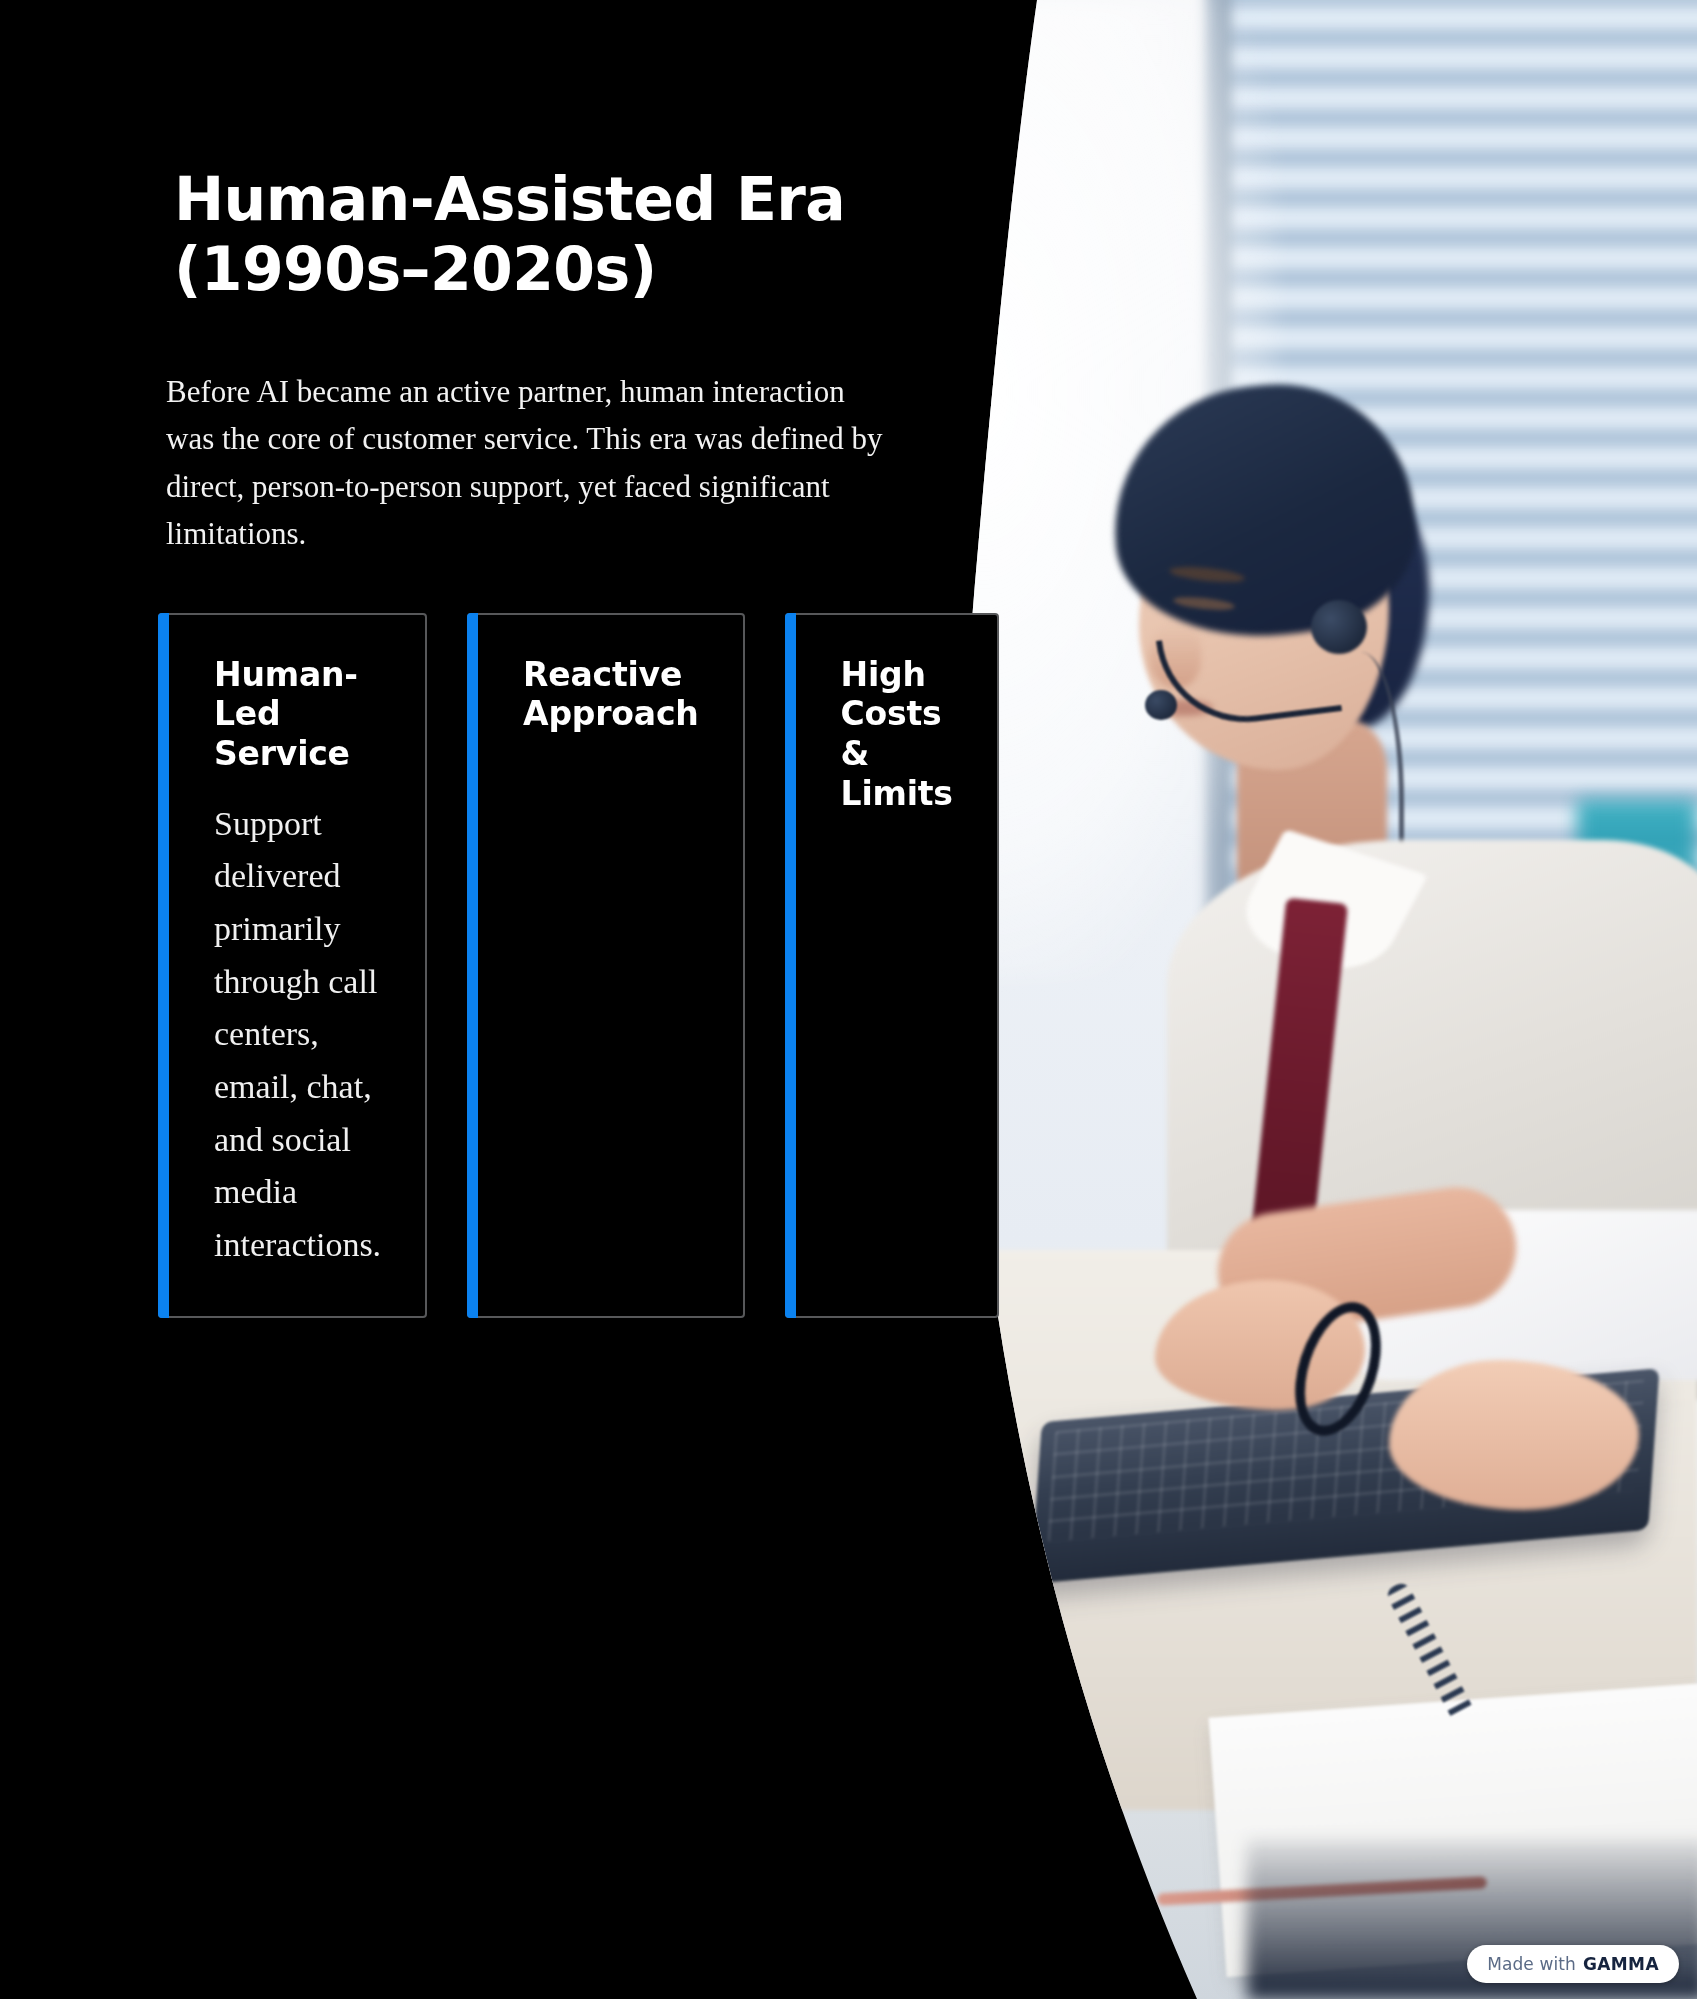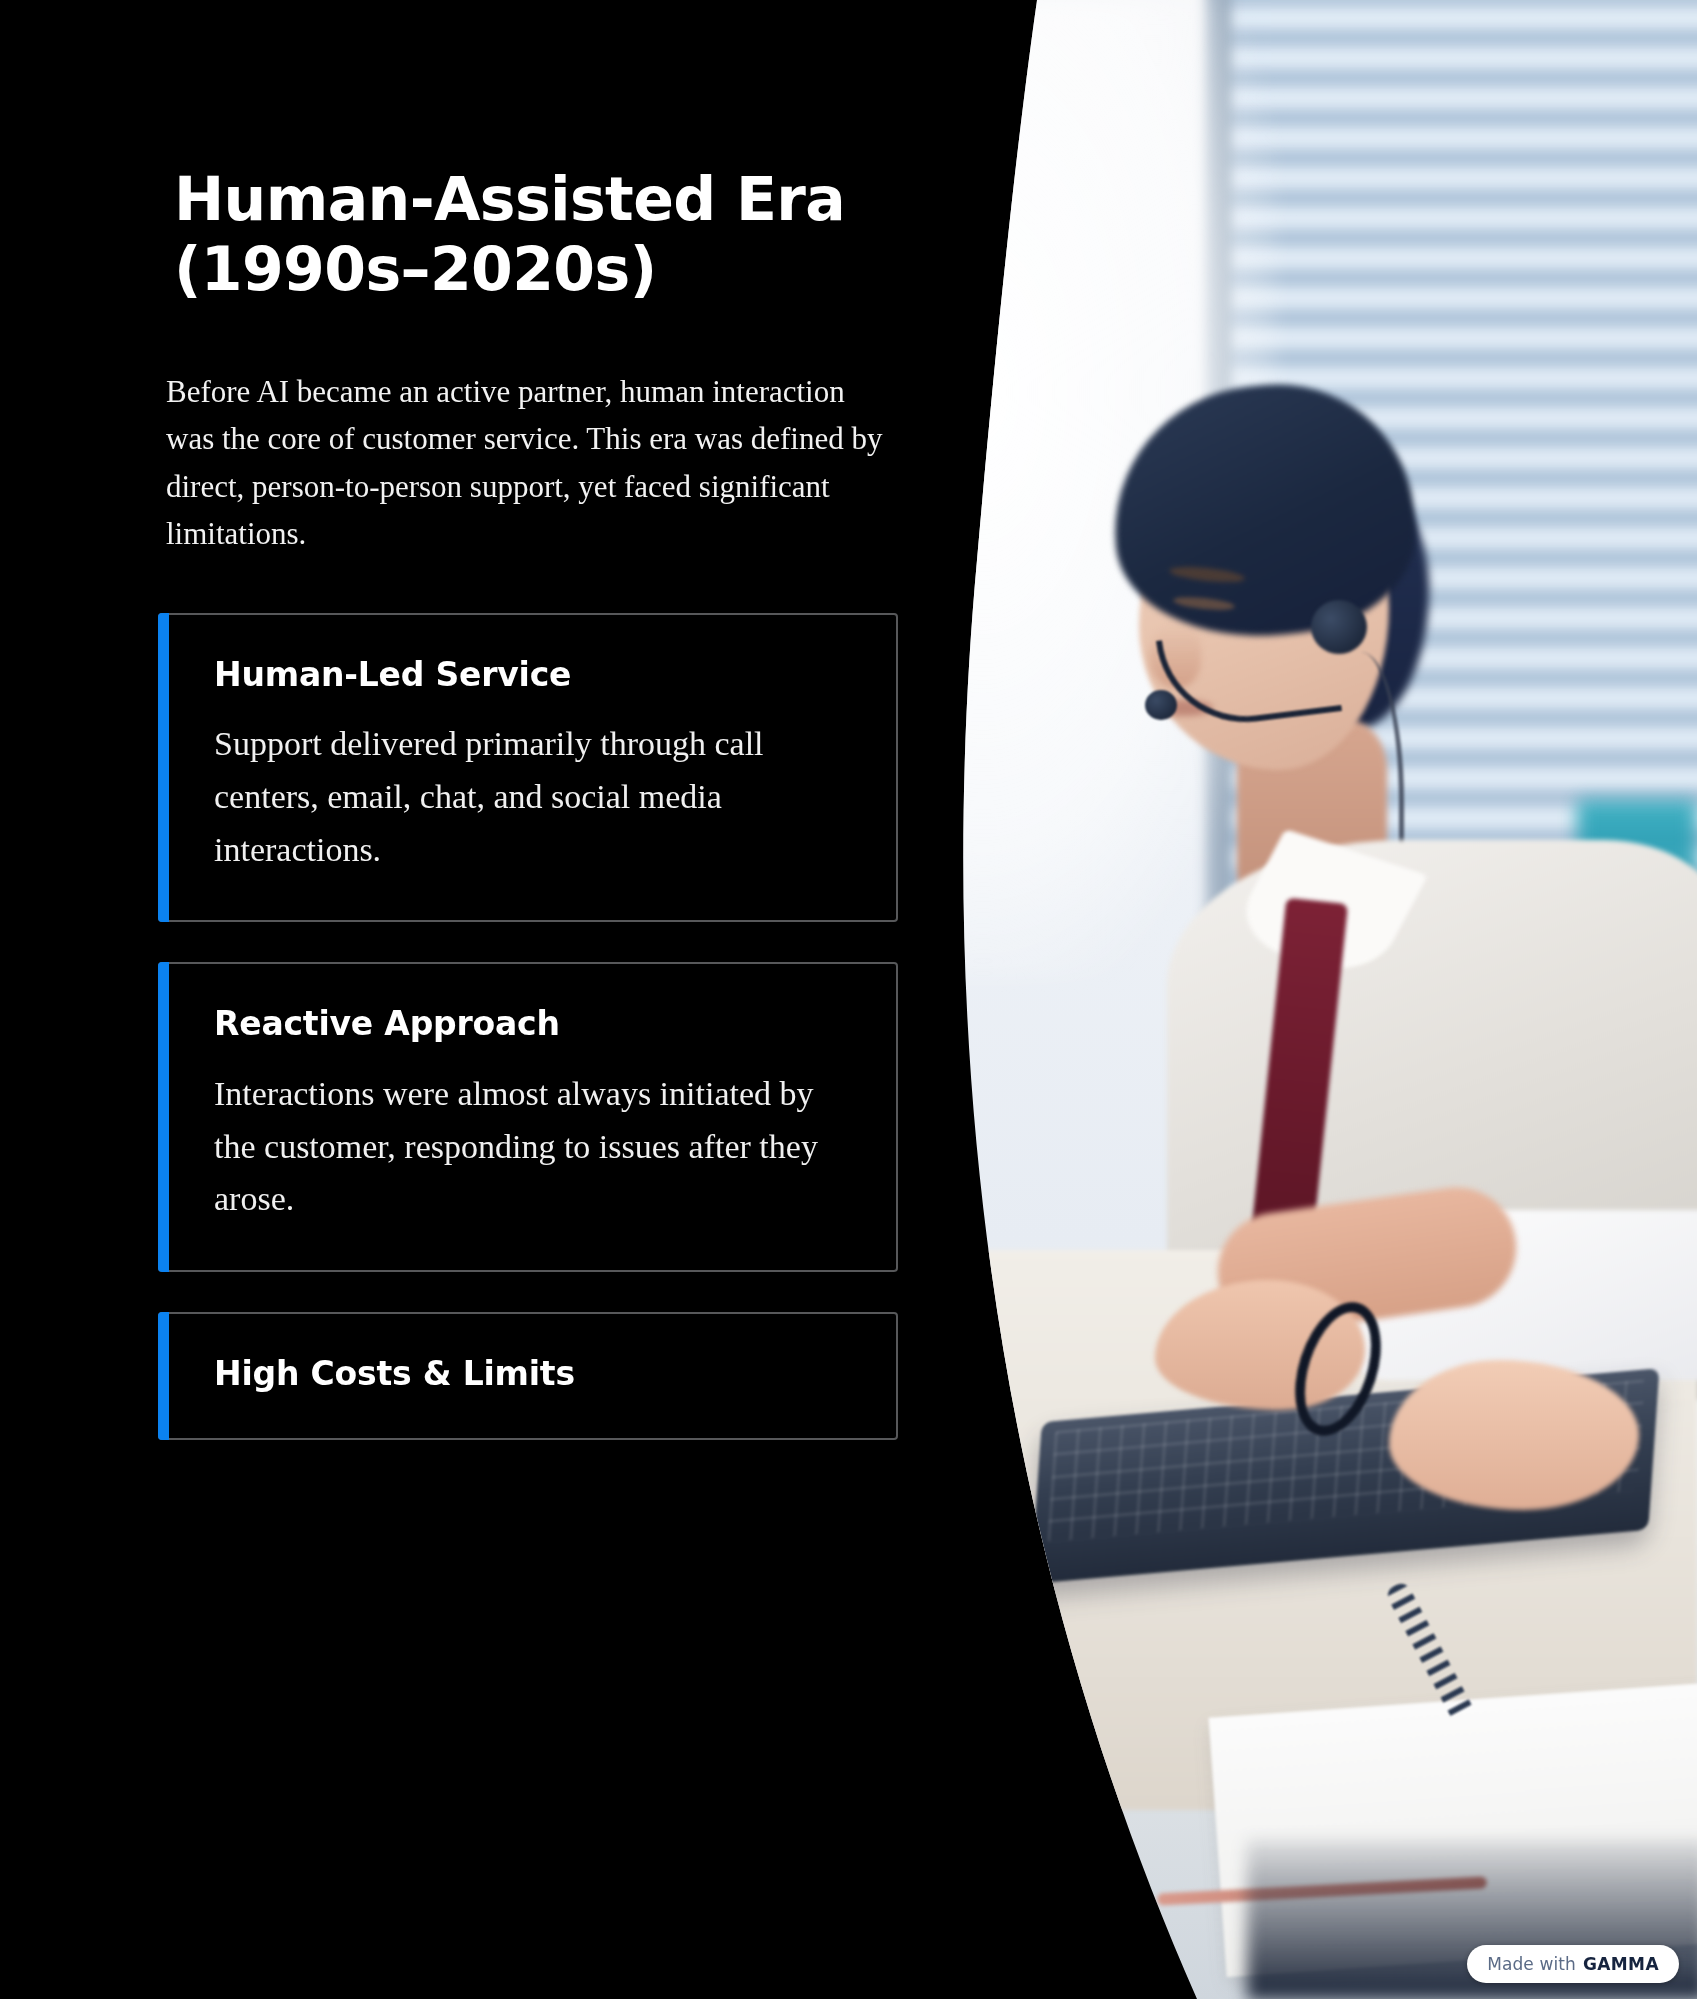--- a/index.html
+++ b/index.html
@@ -357,21 +357,21 @@
     font-family: "Liberation Serif", serif;
     font-size: 31px;
     line-height: 1.52;
     max-width: 730px;
   }
 
   
   .cards {
     margin-top: 56px;
     display: flex;
-    flex-direction: column;
+    flex-direction: row;
     gap: 40px;
   }
   .card {
     position: relative;
     width: 740px;
     box-sizing: border-box;
     background: #000000;
     border: 2px solid #57585a;
     border-radius: 4px;
     padding: 40px 44px 44px 54px;
@@ -489,21 +489,20 @@
 
       <div class="card">
         <span class="card-accent"></span>
         <h2 class="card-title">Human-Led Service</h2>
         <p class="card-body">Support delivered primarily through call centers, email, chat, and social media interactions.</p>
       </div>
 
       <div class="card">
         <span class="card-accent"></span>
         <h2 class="card-title">Reactive Approach</h2>
-        <p class="card-body">Interactions were almost always initiated by the customer, responding to issues after they arose.</p>
       </div>
 
       <div class="card">
         <span class="card-accent"></span>
         <h2 class="card-title">High Costs &amp; Limits</h2>
       </div>
 
     </div>
   </div>
 

